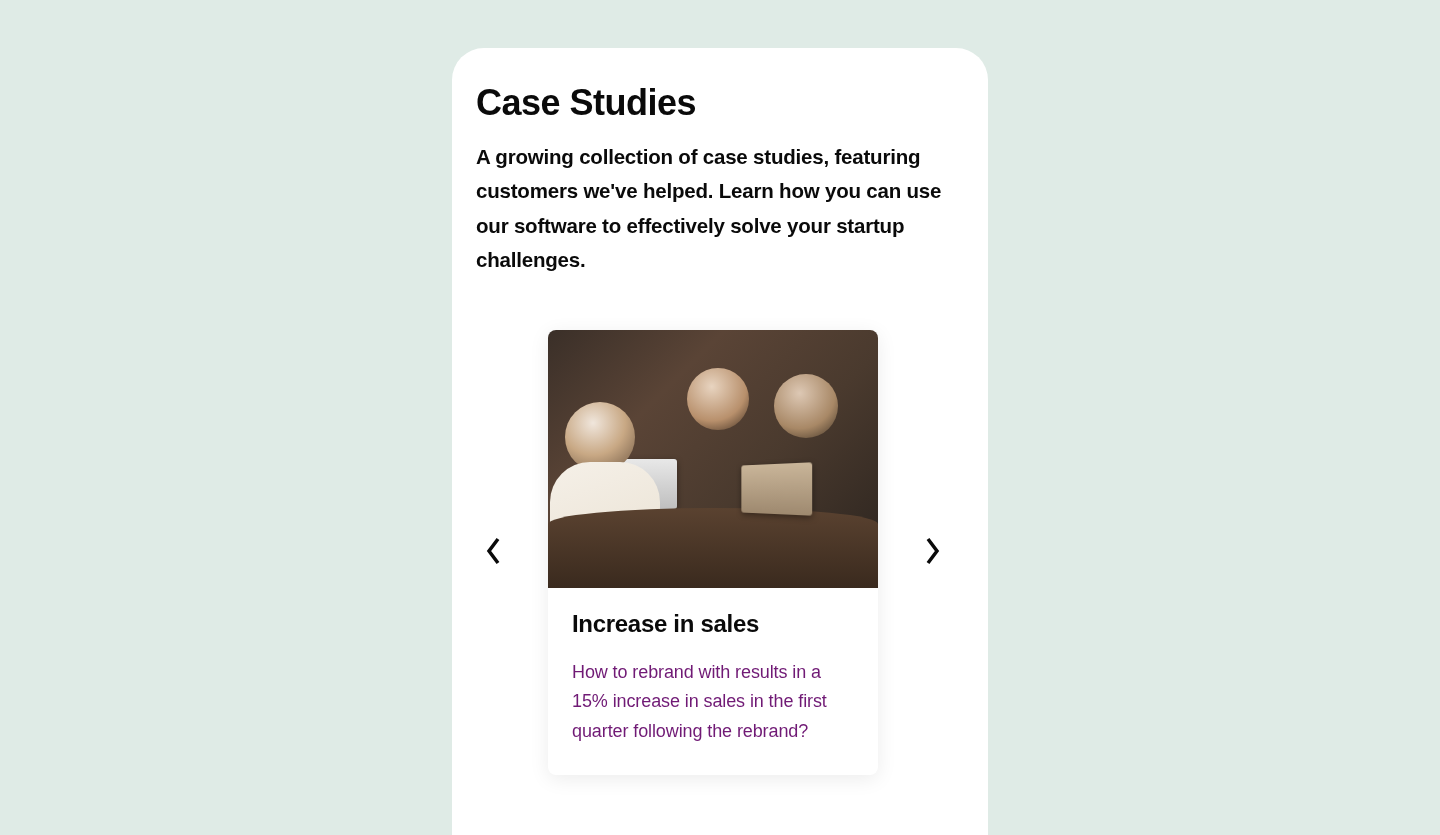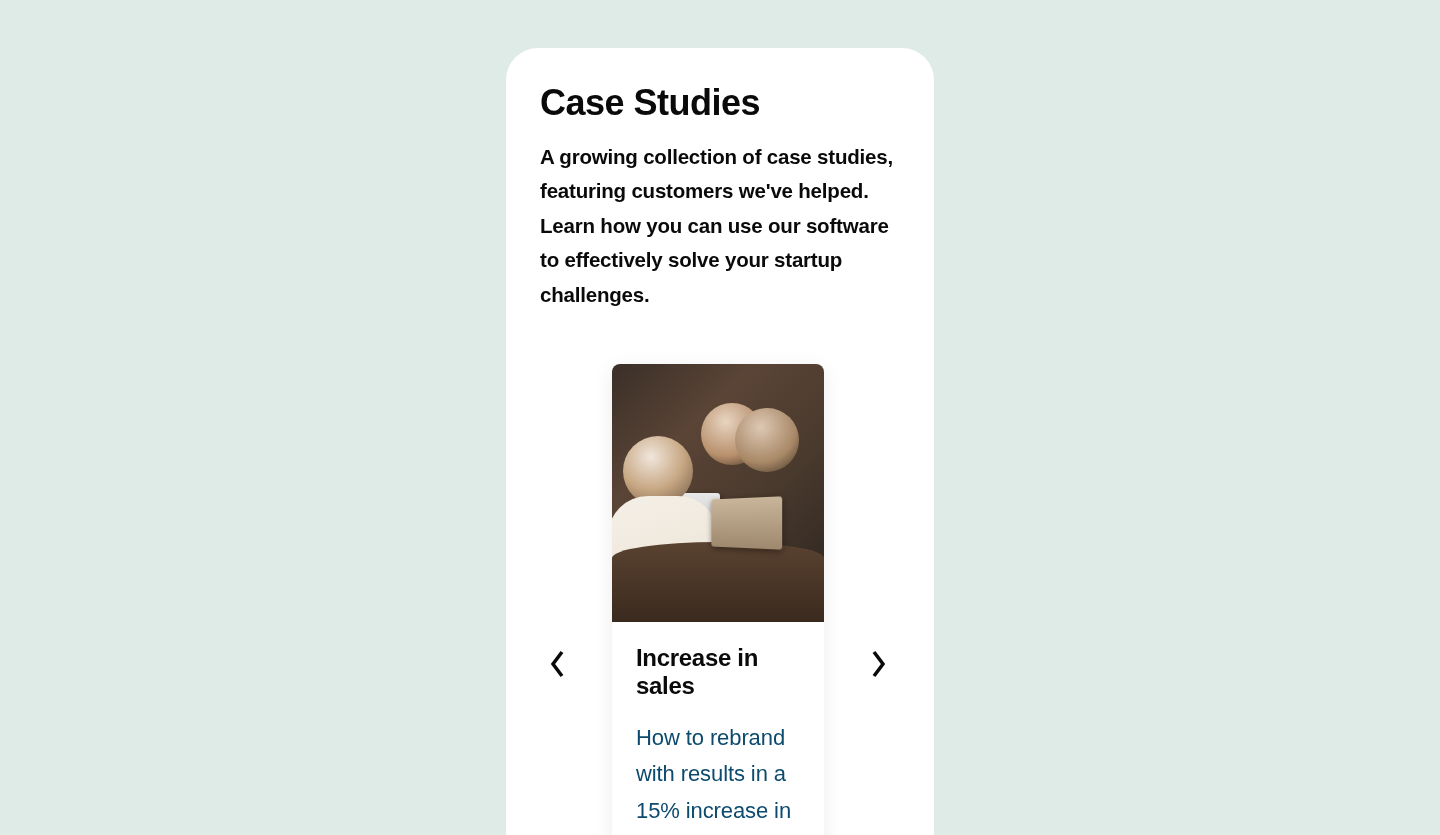--- a/index.html
+++ b/index.html
@@ -13,22 +13,22 @@
       width: 1440px;
       height: 835px;
       display: flex;
       justify-content: center;
       align-items: flex-start;
       padding-top: 48px;
     }
     .card-container {
       background-color: #ffffff;
       border-radius: 32px 32px 0 0;
-      width: 428px;
-      padding: 34px 38px 0 34px;
+      width: 536px;
+      padding: 34px 38px 0 24px;
       overflow: hidden;
       height: 787px;
     }
     .title {
       font-size: 36px;
       font-weight: 800;
       color: #0a0a0a;
       margin-bottom: 16px;
       letter-spacing: -0.5px;
     }
@@ -170,22 +170,22 @@
       padding: 22px 24px 28px 24px;
     }
     .slide-title {
       font-size: 24px;
       font-weight: 800;
       color: #0a0a0a;
       margin-bottom: 20px;
       letter-spacing: -0.3px;
     }
     .slide-text {
-      font-size: 22px;
-      color: #0c4a6e;
+      font-size: 18px;
+      color: #701a75;
       line-height: 1.65;
       font-weight: 500;
       letter-spacing: -0.1px;
     }
   </style>
 </head>
 <body>
 
 <div class="card-container">
   <h1 class="title">Case Studies</h1>

